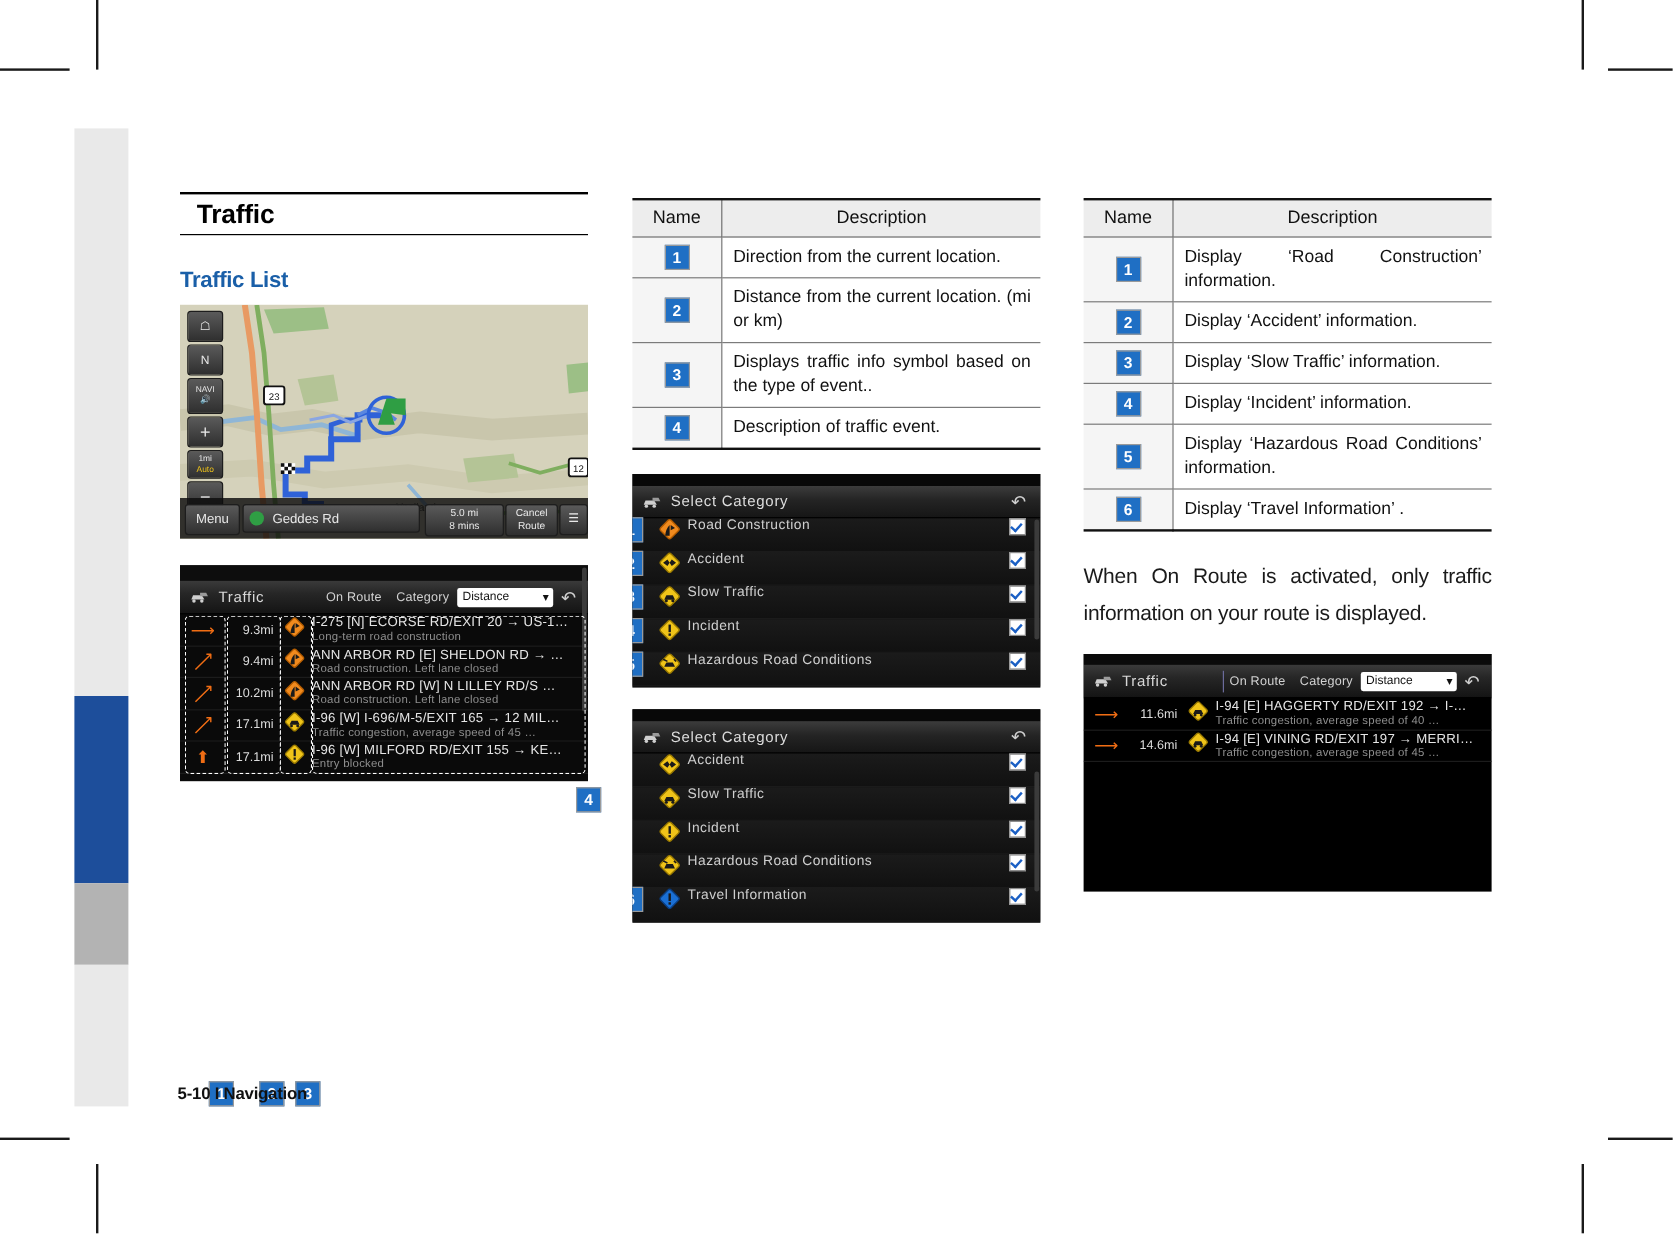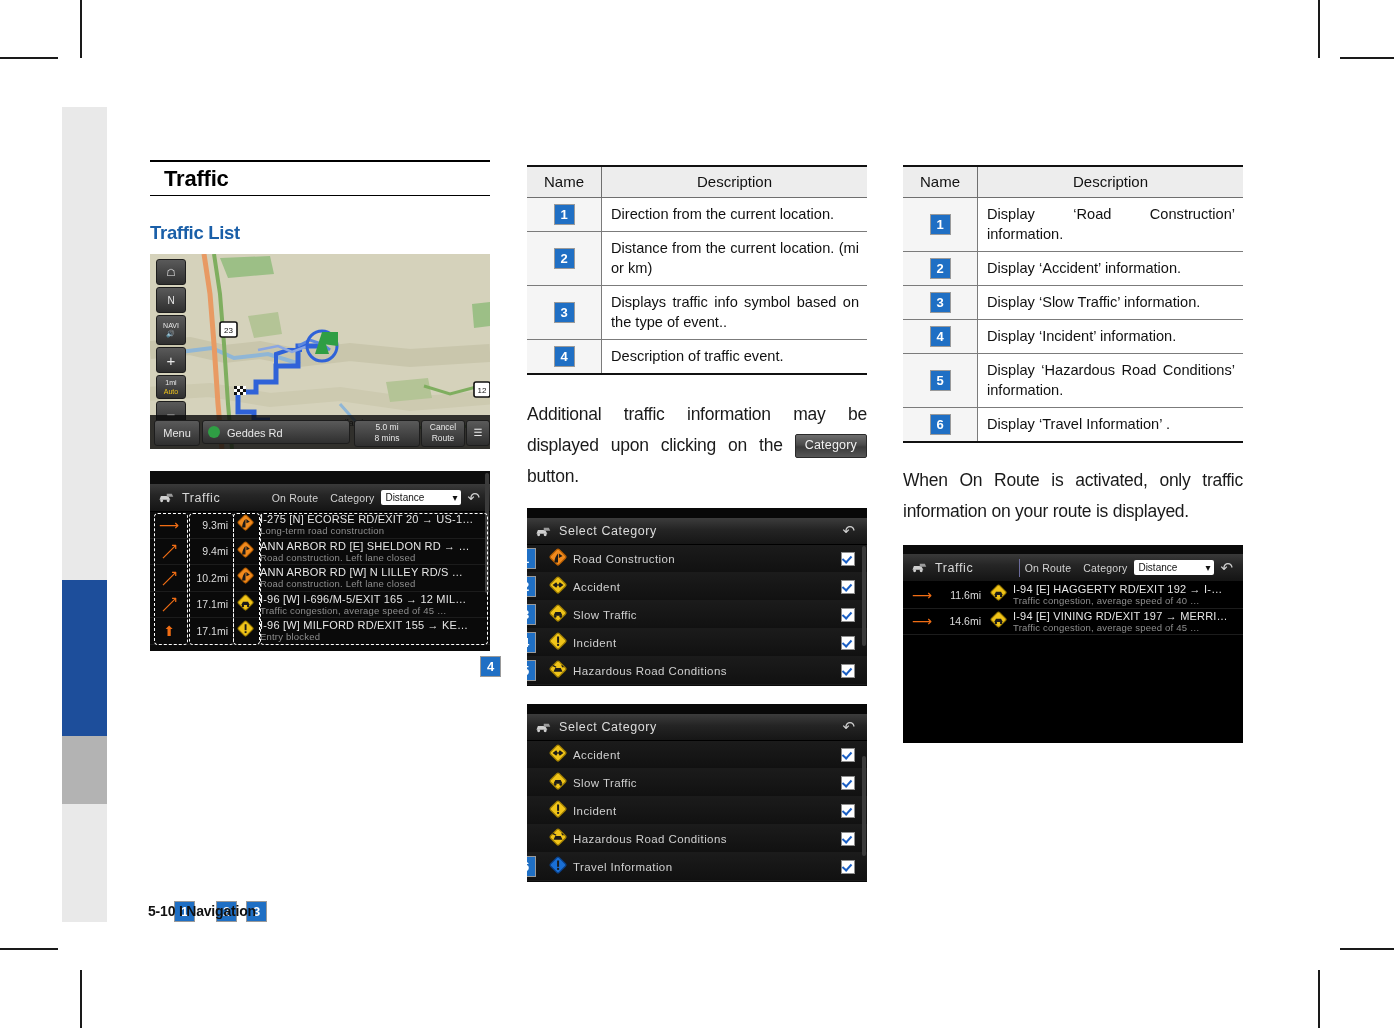--- a/index.html
+++ b/index.html
@@ -220,21 +220,21 @@
   .sc-shot { height: 178px; background: #0b0b0b; }
   .sc-strip { height: 10px; background: #080808; }
   .sc-header {
     height: 26px;
     background: linear-gradient(180deg,#3c3c3c 0%, #242424 45%, #161616 100%);
     display: flex; align-items: center; position: relative;
     border-bottom: 1px solid #000;
   }
   .sc-title { color: #dcdcdc; font-size: 12.5px; letter-spacing: 0.6px; margin-left: 8px; }
   .sc-row {
-    display: flex; align-items: center; height: 27px;
+    display: flex; align-items: flex-start; height: 27px;
     border-bottom: 1px solid #1b1b1b; padding-left: 16px;
     background: linear-gradient(180deg,#1b1b1b,#111111);
   }
   .sc-ico { width: 30px; text-align: center; }
   .sc-label { flex: 1; color: #cfcfcf; font-size: 11.5px; letter-spacing: 0.4px; }
   .sc-check {
     width: 12px; height: 12px; margin-right: 12px;
     background: #ffffff; border: 1px solid #8d8d8d;
     position: relative;
   }
@@ -493,25 +493,20 @@
             <td class="name-c"><span class="badge">3</span></td>
             <td>Displays traffic info symbol based on the type of event..</td>
           </tr>
           <tr>
             <td class="name-c"><span class="badge">4</span></td>
             <td>Description of traffic event.</td>
           </tr>
         </tbody>
     </table>
 
-    <div class="body-text" style="margin-top:24px;">
-      <span>Additional traffic information may be displayed upon clicking on the</span>
-      <span class="ui-btn">Category</span>
-      <span>button.</span>
-    </div>
 
     <div style="height:16px;"></div>
     <div class="shot sc-shot">
       <div class="sc-strip"></div>
       <div class="sc-header">
         <svg width="16" height="13" viewBox="0 0 22 16" style="margin-left:8px;">
           <path d="M2 11 L4 6 L14 6 L17 11 Z" fill="#cfcfcf"></path>
           <circle cx="5" cy="12.5" r="2" fill="#cfcfcf"></circle>
             <circle cx="14" cy="12.5" r="2" fill="#cfcfcf"></circle>
           <path d="M12 3 L19 3 L21 7 L12 7 Z" fill="#9a9a9a"></path>

